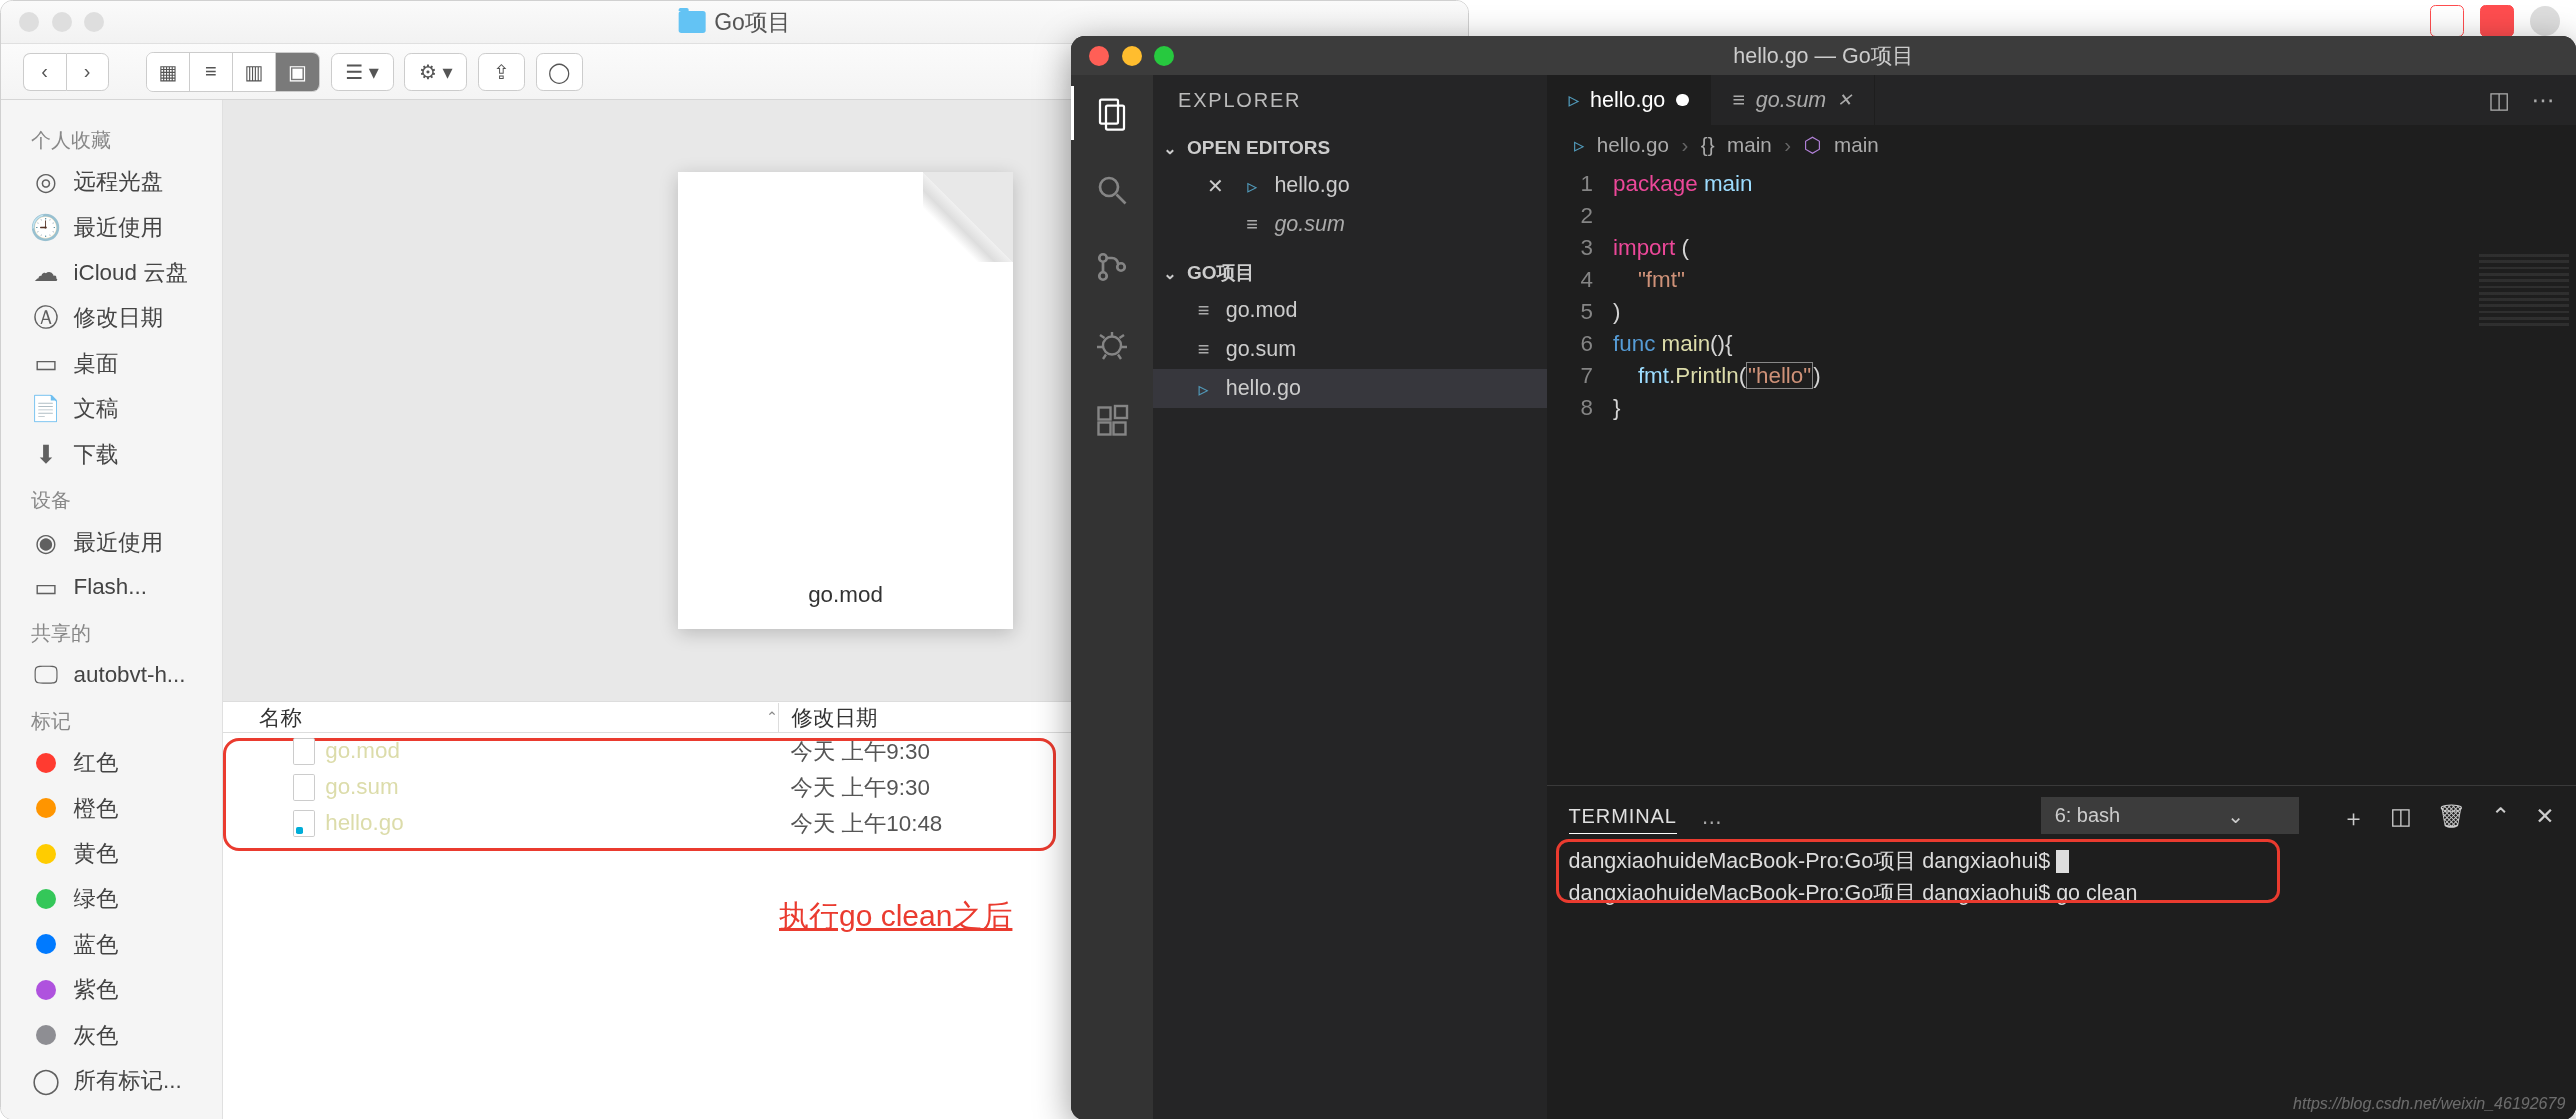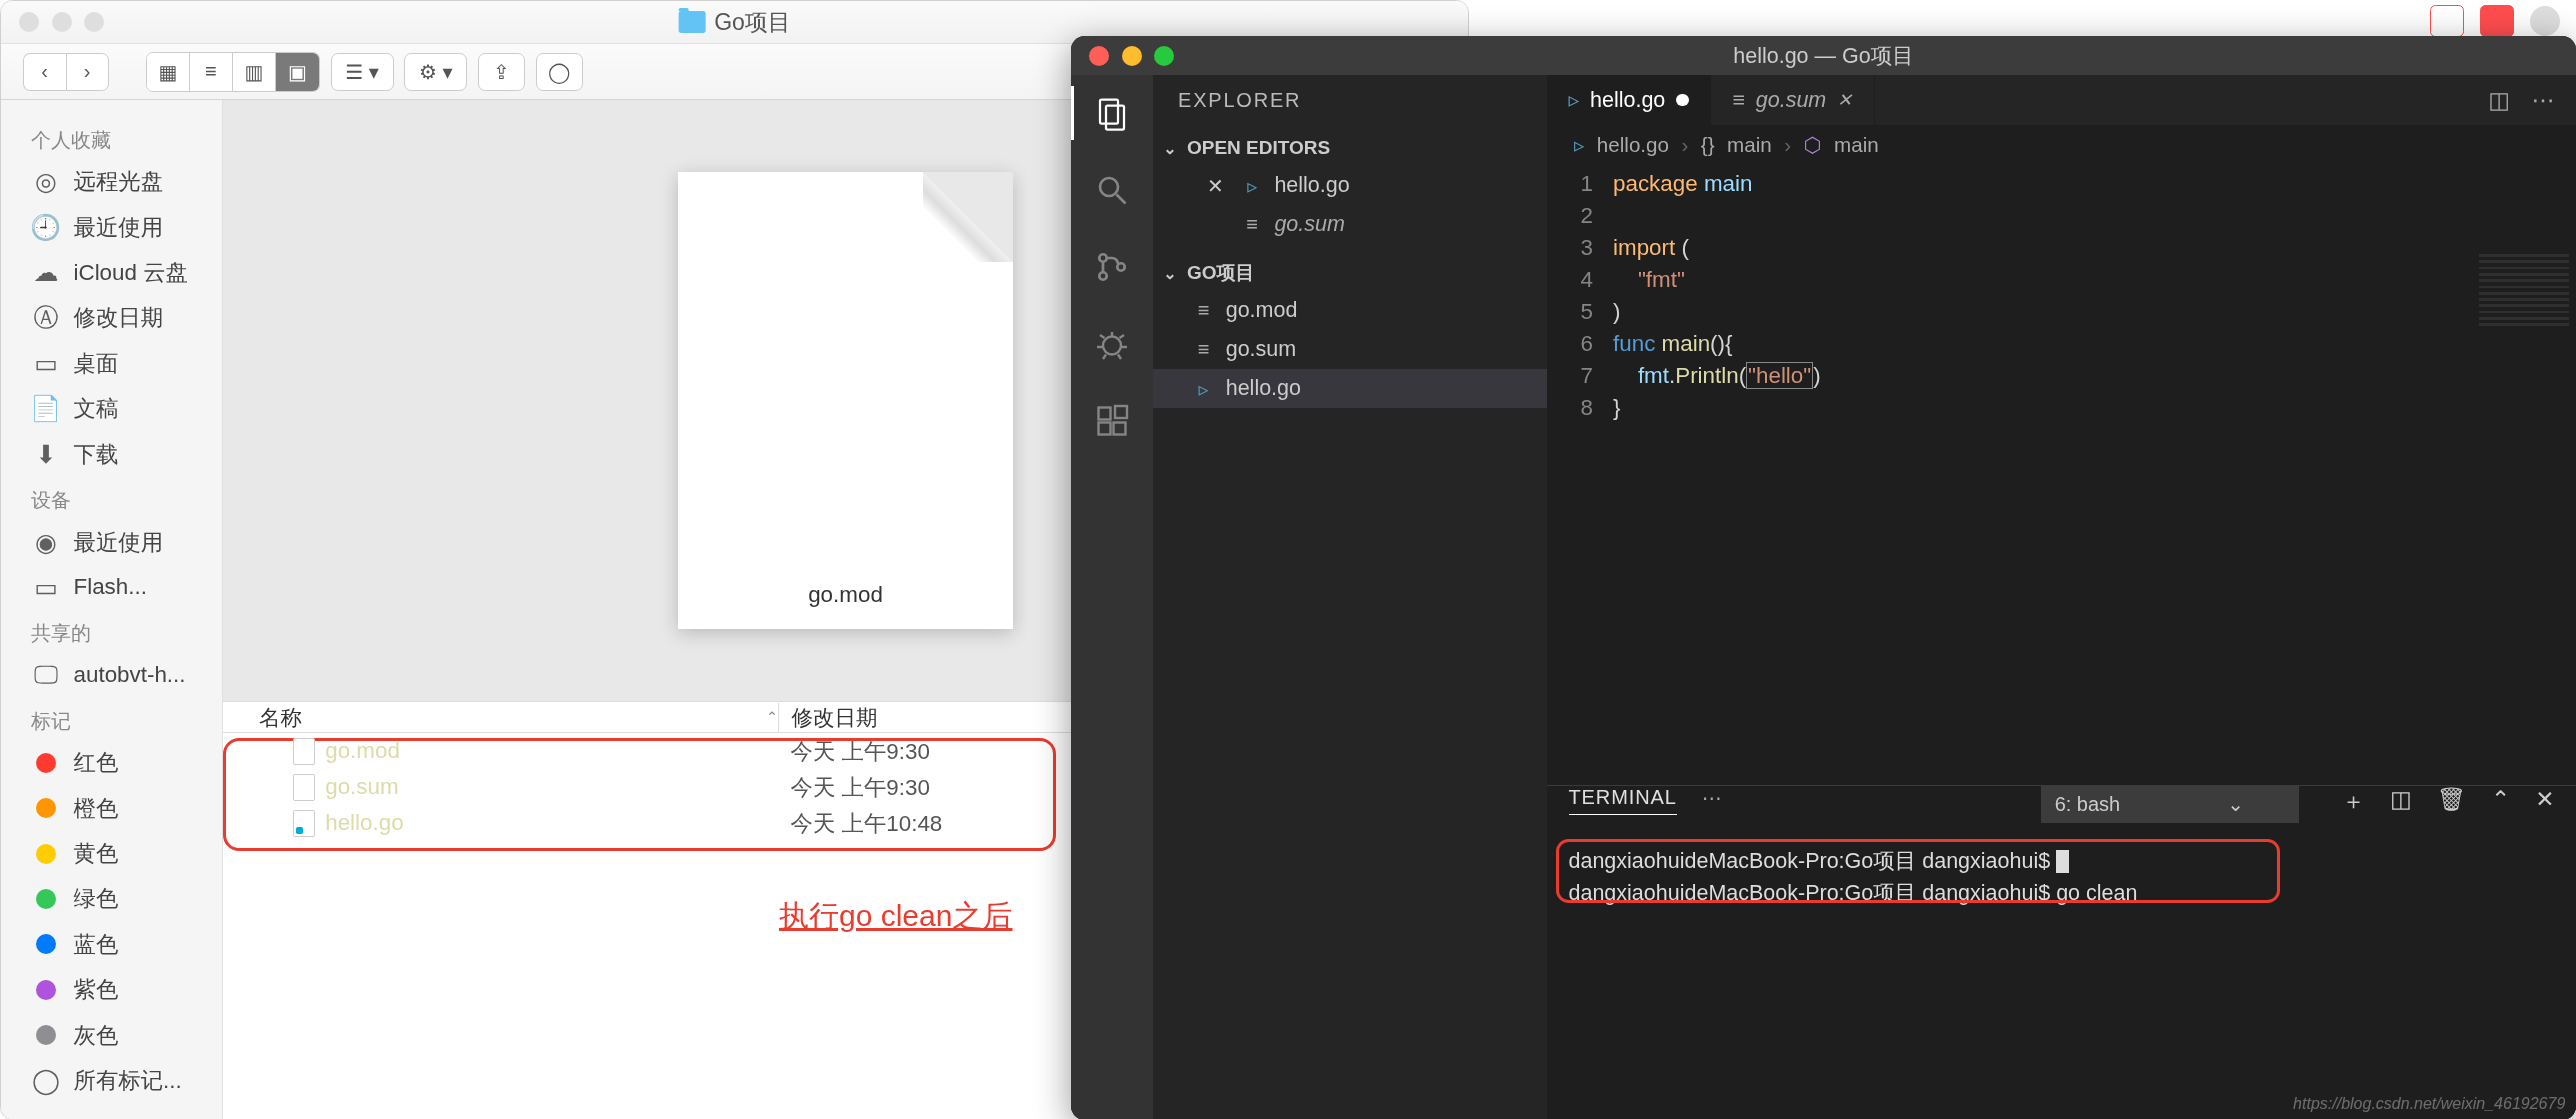--- a/index.html
+++ b/index.html
@@ -91,28 +91,28 @@
 .tab.active { background: #1e1e1e; color: #fff; font-style: normal; }
 .tab .dot-mod { width: 12.5px; height: 12.5px; border-radius: 50%; background: #fff; }
 .tab-actions { margin-left: auto; display: flex; align-items: center; gap: 21.5px; padding-right: 21.5px; color: #aaa; font-size: 23px; }
 
 .breadcrumb { height: 39px; display: flex; align-items: center; gap: 12.5px; padding-left: 27px; font-size: 20.6px; color: #aaa; }
 .breadcrumb .sep { color: #666; }
 
 .code-area { flex: 1; display: flex; font-family: Menlo, Consolas, monospace; font-size: 22.4px; line-height: 32px; position: relative; }
 .gutter { width: 66px; text-align: right; padding-right: 20px; color: #858585; padding-top: 3.6px; }
 .code { flex: 1; padding-top: 3.6px; color: #d4d4d4; white-space: pre; }
-.kw { color: #fdba74; } .fn { color: #dcdcaa; } .id { color: #9cdcfe; } .str { color: #ce9178; } .pn { color: #d4d4d4; } .blue { color: #569cd6; }
+.kw { color: #ec4899; } .fn { color: #dcdcaa; } .id { color: #9cdcfe; } .str { color: #ce9178; } .pn { color: #d4d4d4; } .blue { color: #569cd6; }
 .cursor-box { border: 0.9px solid #888; padding: 0 0.9px; }
 
 .minimap { position: absolute; right: 7.2px; top: 90px; width: 90px; height: 72px; background: repeating-linear-gradient(#3a3a3a 0 2.7px, transparent 2.7px 6.3px); opacity: .6; }
 
 
 .terminal-panel { height: 335px; border-top: 0.9px solid #3a3a3a; background: #1e1e1e; display: flex; flex-direction: column; }
-.term-head { height: 48px; display: flex; align-items: flex-start; padding: 0 21.5px; gap: 25px; font-size: 20px; color: #ccc; }
+.term-head { height: 48px; display: flex; align-items: flex-end; padding: 0 21.5px; gap: 25px; font-size: 20px; color: #ccc; }
 .term-title { color: #e0e0e0; letter-spacing: 0.9px; border-bottom: 1.8px solid #fff; padding-bottom: 5.4px; }
 .term-more { color: #aaa; }
 .term-select { margin-left: auto; background: #3c3c3c; border: 0.9px solid #3c3c3c; color: #ccc; padding: 5.4px 54px 5.4px 12.5px; font-size: 20px; position: relative; display: flex; align-items: center; gap: 107px; }
 .term-acts { display: flex; gap: 25px; color: #ccc; font-size: 23px; margin-left: 18px; }
 .term-body { flex: 1; padding: 10.7px 21.5px; font-family: Menlo, monospace; font-size: 21.5px; color: #ddd; line-height: 32px; position: relative; }
 .term-annot { position: absolute; top: 5.4px; left: 9px; width: 724px; height: 64px; border: 3.6px solid #ea3b2f; border-radius: 12.5px; pointer-events: none; }
 .tcur { display: inline-block; width: 12.5px; height: 23px; background: #ddd; vertical-align: text-bottom; }
 
 .watermark { position: absolute; right: 10.7px; bottom: 7.2px; font-size: 16px; color: rgba(255,255,255,.35); font-style: italic; }
 

